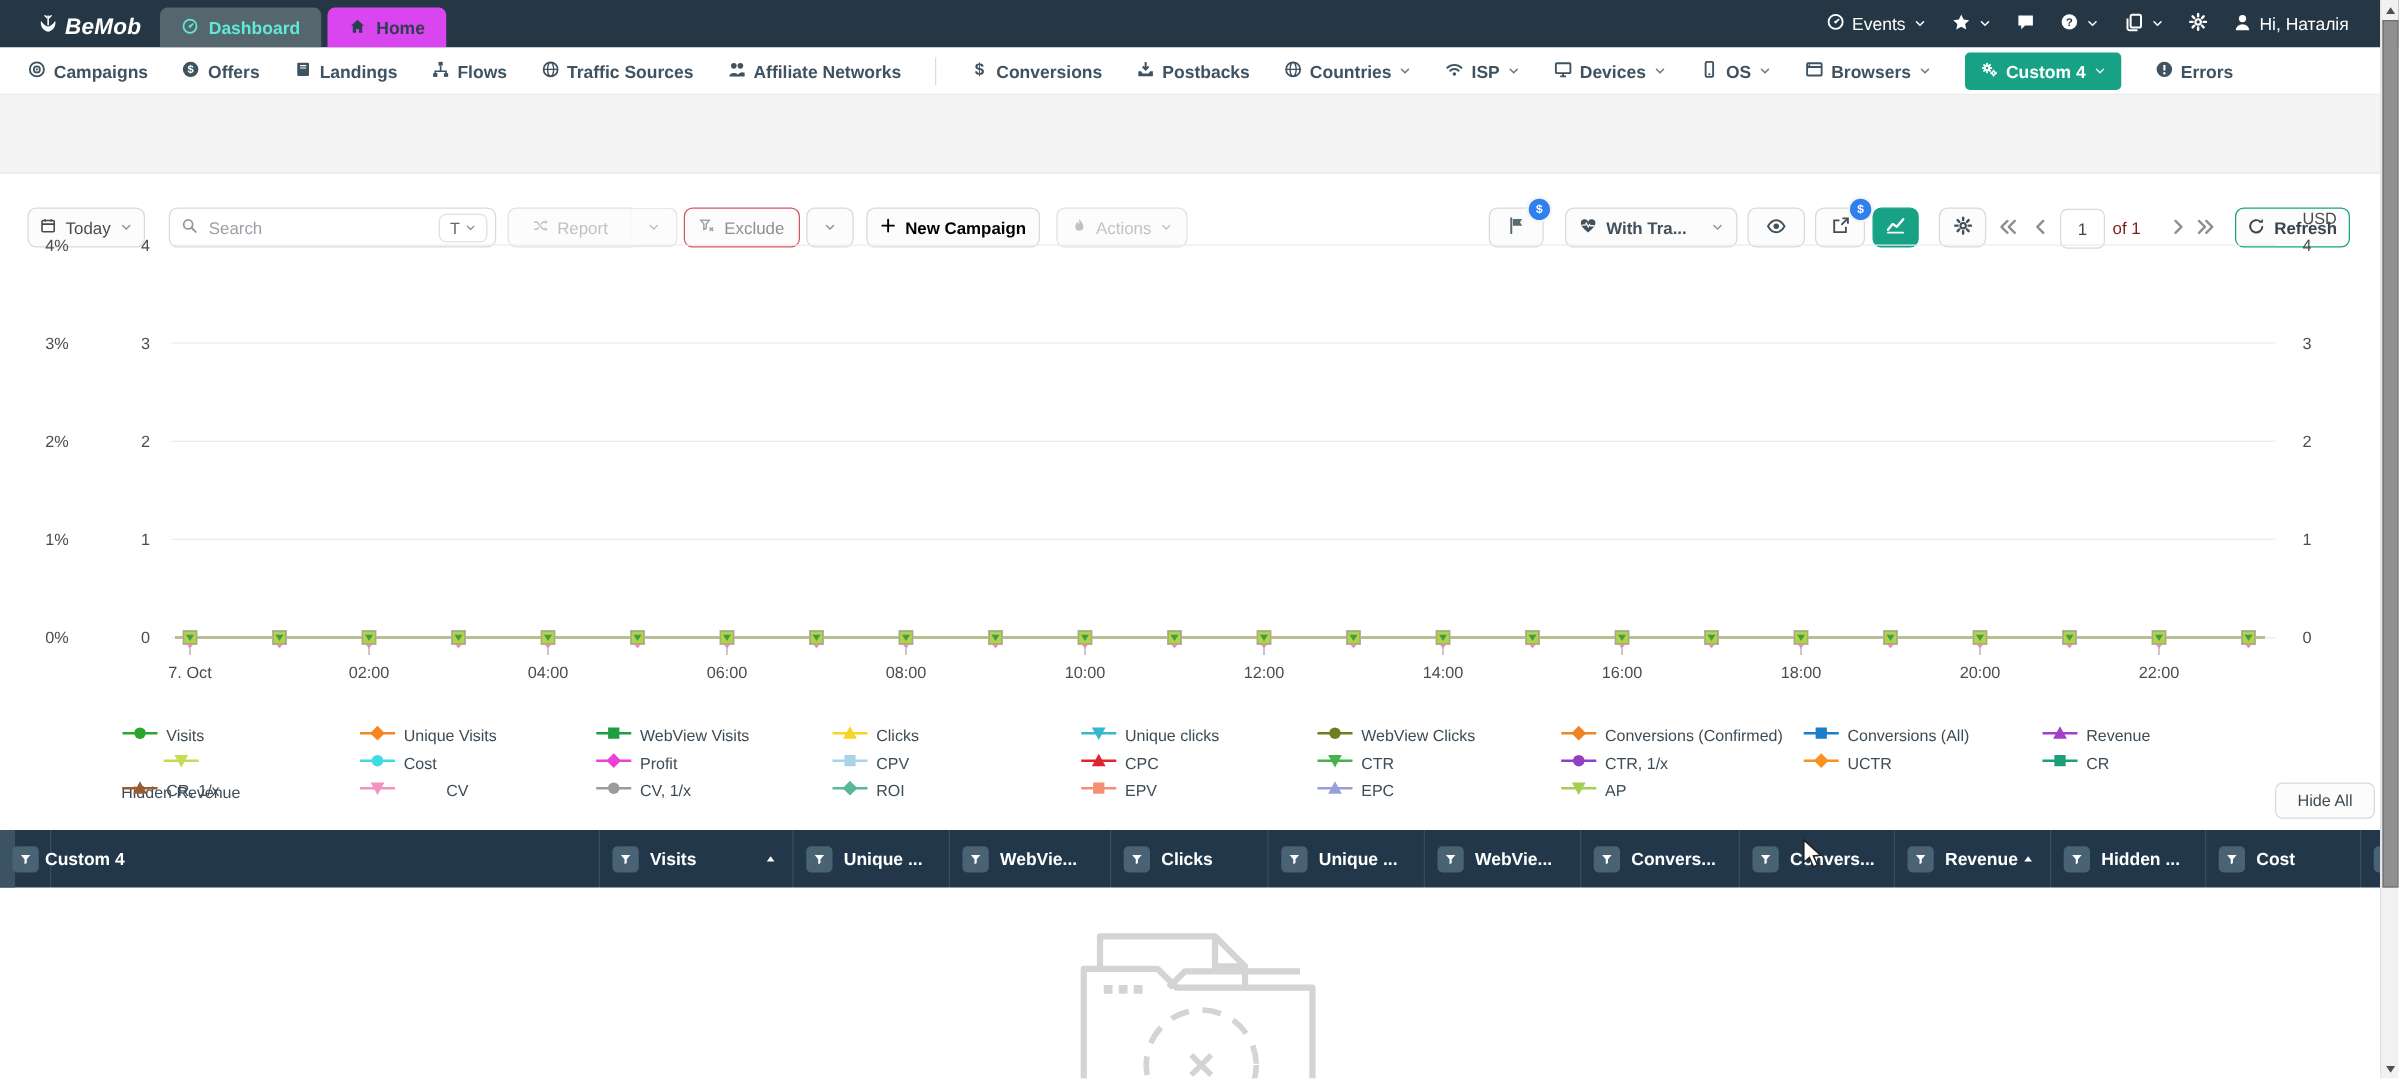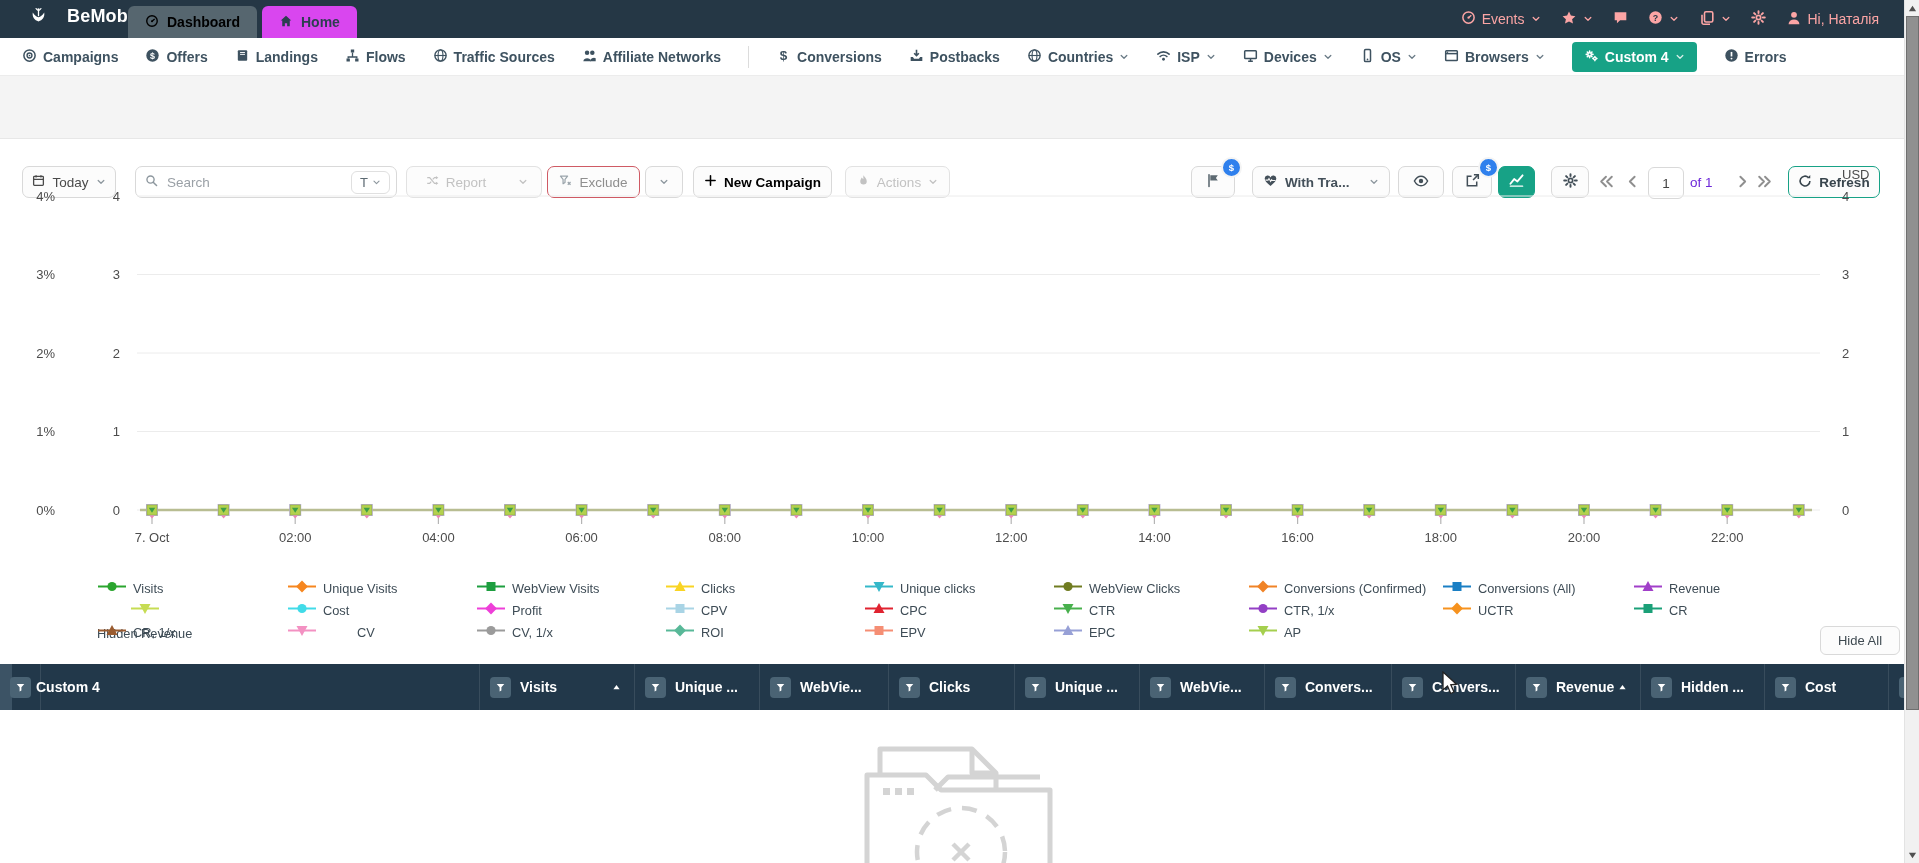--- a/index.html
+++ b/index.html
@@ -1,27 +1,27 @@
 <!DOCTYPE html>
 <html><head>
 <meta charset="utf-8">
 <style>
   html,body{margin:0;padding:0;background:#fff}
   #app{position:relative;width:1919px;height:863px;background:#fff;overflow:hidden;
        font-family:"Liberation Sans",sans-serif;-webkit-font-smoothing:antialiased}
   
   .topbar{position:absolute;left:0;top:0;width:1919px;height:38px;background:#253745}
-  .logo{position:absolute;left:30px;top:6px;height:26px;display:flex;align-items:flex-start;gap:20px;
-        color:#fff;font-size:18px;font-weight:bold;letter-spacing:.2px}
+  .logo{position:absolute;left:30px;top:6px;height:26px;display:flex;align-items:flex-end;gap:5px;
+        color:#fff;font-size:18px;font-weight:bold;font-style:italic;letter-spacing:.2px}
   .tab{position:absolute;top:6px;height:32px;border-radius:6px 6px 0 0;display:flex;align-items:center;
        gap:8px;font-size:14px;font-weight:600;padding:0 17px;box-sizing:border-box}
-  .tab-dashboard{left:128px;background:#56666f;color:#000000}
+  .tab-dashboard{left:128px;background:#56666f;color:#5eead4}
   .tab-home{left:262px;background:#d946ef;color:#2c3e50}
   .topbar-right{position:absolute;right:40px;top:0;height:38px;display:flex;align-items:center;gap:20px;
-        color:#fca5a5;font-size:14px}
+        color:#ffffff;font-size:14px}
   .tb-group{display:flex;align-items:center;gap:6px}
   
   .subnav{position:absolute;left:0;top:38px;width:1919px;height:38px;background:#fff;border-bottom:1px solid #ececec;
           display:flex;align-items:center;padding-left:22px;gap:27px;box-sizing:border-box;
           font-size:14px;font-weight:600;color:#3e5260;white-space:nowrap}
   .nav-item{display:flex;align-items:center;gap:6px;cursor:pointer}
   .nav-item .chev{color:#6a7b86}
   .nav-item.pill{background:#17a286;color:#fff;padding:6px 12px;border-radius:4px}
   .nav-item.pill .chev{color:#d7efe8}
   .nav-divider{width:1px;height:22px;background:#dcdcdc}
@@ -48,21 +48,21 @@
   .tb-flag{left:1191px;width:44px}
   .tb-withtra{left:1252px;width:138px;justify-content:flex-start;padding:0 10px;color:#44505a;font-weight:600}
   .tb-eye{left:1398px;width:46px}
   .tb-share{left:1452px;width:40px}
   .tb-chart{left:1498px;width:37px;background:#17a286;border-color:#17a286;color:#fff}
   .tb-gear{left:1551px;width:38px}
   .pag{position:absolute;top:97px;color:#8f8f8f}
   .tb-pagefirst{left:1598px}.tb-pageprev{left:1624px}.tb-pagenext{left:1734px}.tb-pagelast{left:1756px}
   .tb-pageinput{position:absolute;left:1648px;top:91px;width:30px;height:28px;border:1px solid #d9d9d9;border-radius:6px;
        text-align:center;font-size:13.5px;color:#444;background:#fff;font-family:"Liberation Sans",sans-serif}
-  .tb-pageof{position:absolute;left:1690px;top:99px;font-size:13.5px;color:#6d28d9}
+  .tb-pageof{position:absolute;left:1690px;top:99px;font-size:13.5px;color:#7f1d1d}
   .tb-refresh{left:1788px;width:92px;border-color:#17a286;color:#39454d;font-weight:600}
   .badge{position:absolute;width:17px;height:17px;border-radius:50%;background:#2f80ed;color:#fff;font-size:9.5px;
        font-weight:bold;display:flex;align-items:center;justify-content:center;border:2px solid #f4f4f4;box-sizing:content-box;z-index:3}
   .badge-flag{left:1221px;top:81px}
   .badge-share{left:1478px;top:81px}
   
   #chart-svg{position:absolute;left:0;top:138px}
   .legend-item{position:absolute;display:flex;align-items:center;gap:6px;font-size:12.8px;color:#3e4c56;white-space:nowrap}
   .hide-all{position:absolute;left:1820px;top:626px;width:78px;height:27px;background:#fcfcfc;border:1px solid #d9d9d9;
        border-radius:6px;font-size:13px;color:#3f4a51;display:flex;align-items:center;justify-content:center}

